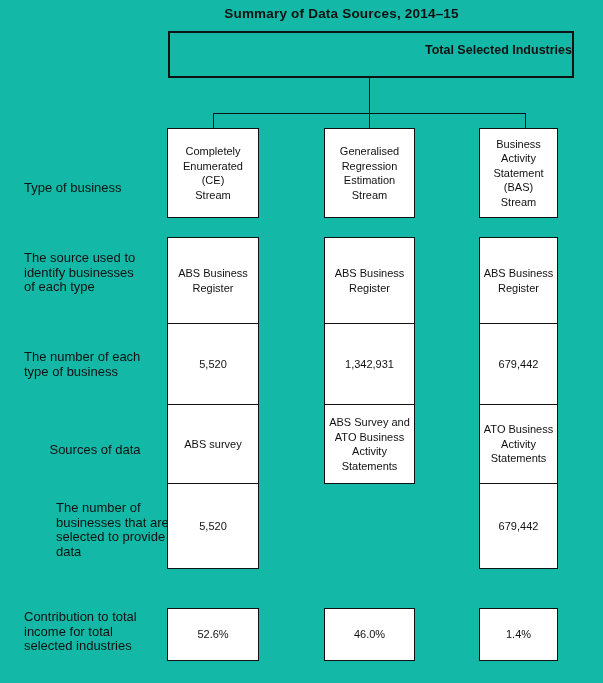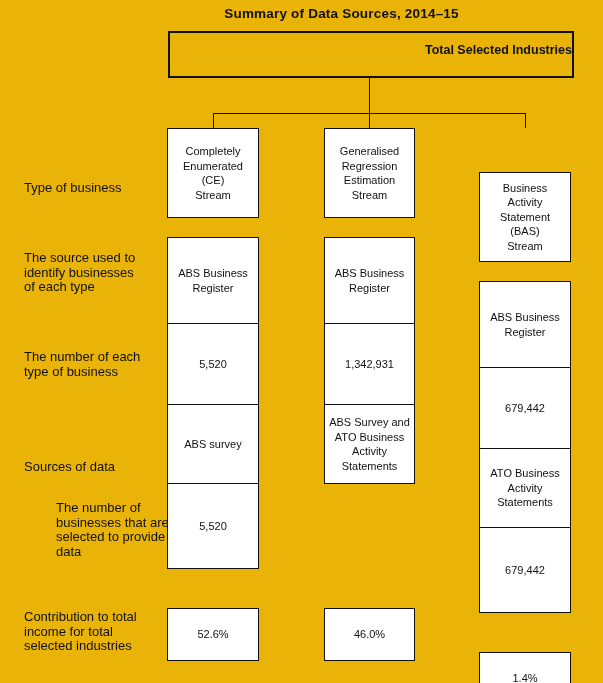--- a/index.html
+++ b/index.html
@@ -4,21 +4,21 @@
 <style>
   html, body {
     margin: 0;
     padding: 0;
     background: #ffffff;
   }
   .canvas {
     position: relative;
     width: 603px;
     height: 683px;
-    background: #eab308;
+    background: #14b8a6;
     font-family: "Liberation Sans", sans-serif;
     color: #111111;
     overflow: hidden;
   }
   .title {
     position: absolute;
     top: 6px;
     left: 0;
     width: 603px;
     box-sizing: border-box;
@@ -63,21 +63,21 @@
     justify-content: center;
     text-align: center;
     font-size: 11px;
     line-height: 14.5px;
     white-space: pre-line;
     background: #ffffff;
   }
   
   .c1 { left: 167px; width: 92px; }
   .c2 { left: 324px; width: 91px; }
-  .c3 { left: 479px; width: 92px; margin-top: 44px; }
+  .c3 { left: 479px; width: 79px; }
   
   .r-stream { top: 128px; height: 90px; }
   .r-source { top: 237px; height: 87px; }
   .r-count  { top: 323px; height: 82px; }
   .r-data   { top: 404px; height: 80px; }
   .r-sel    { top: 483px; height: 86px; }
   .r-contr  { top: 608px; height: 53px; }
 </style>
 </head>
 <body>
@@ -95,21 +95,21 @@
   <div class="line" style="left:213px; top:113px; width:1px;   height:15px;"></div>
   <div class="line" style="left:369px; top:113px; width:1px;   height:15px;"></div>
   <div class="line" style="left:525px; top:113px; width:1px;   height:15px;"></div>
 
   <div class="lbl" style="top:181px;">Type of business</div>
   <div class="lbl" style="top:350px;">The number of each
 type of business</div>
   <div class="lbl" style="top:251px;">The source used to
 identify businesses
 of each type</div>
-  <div class="lbl" style="top:460px;">Sources of data</div>
+  <div class="lbl" style="top:443px;text-align:center;">Sources of data</div>
   <div class="lbl" style="top:501px;margin-left:32px;">The number of
 businesses that are
 selected to provide
 data</div>
   <div class="lbl" style="top:610px;">Contribution to total
 income for total
 selected industries</div>
 
   <div class="cell c1 r-stream">Completely
 Enumerated

